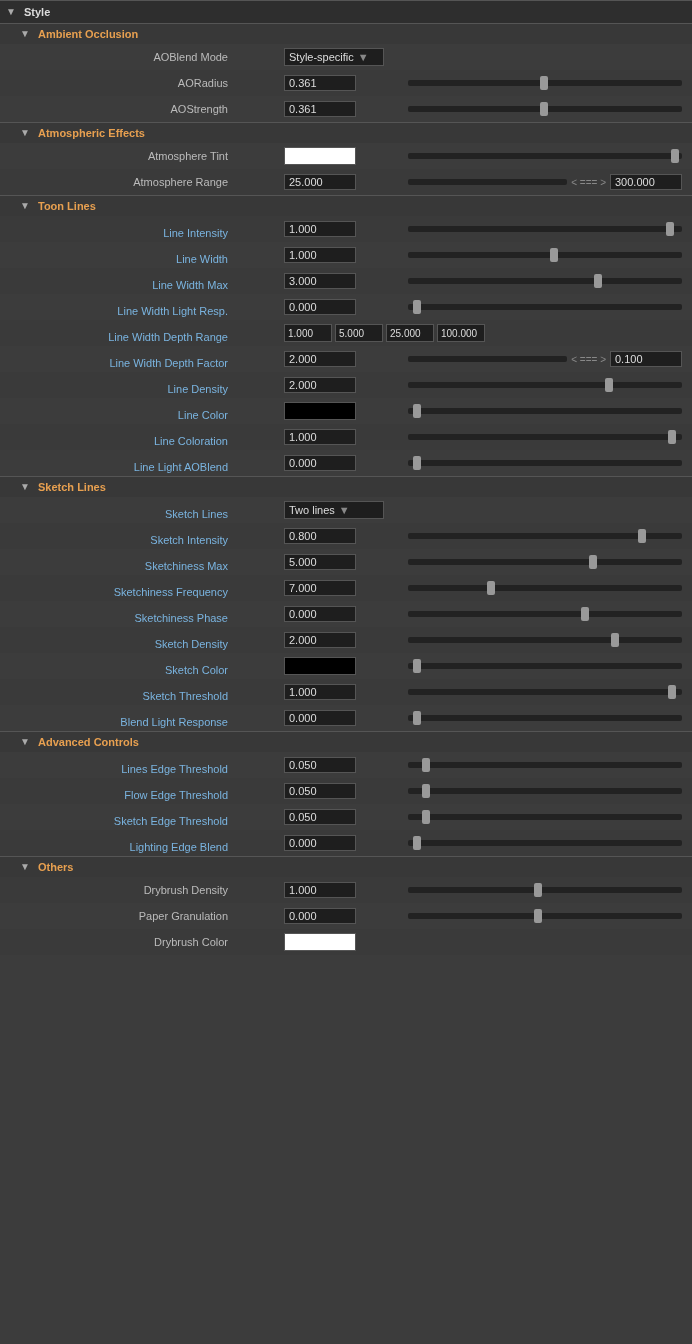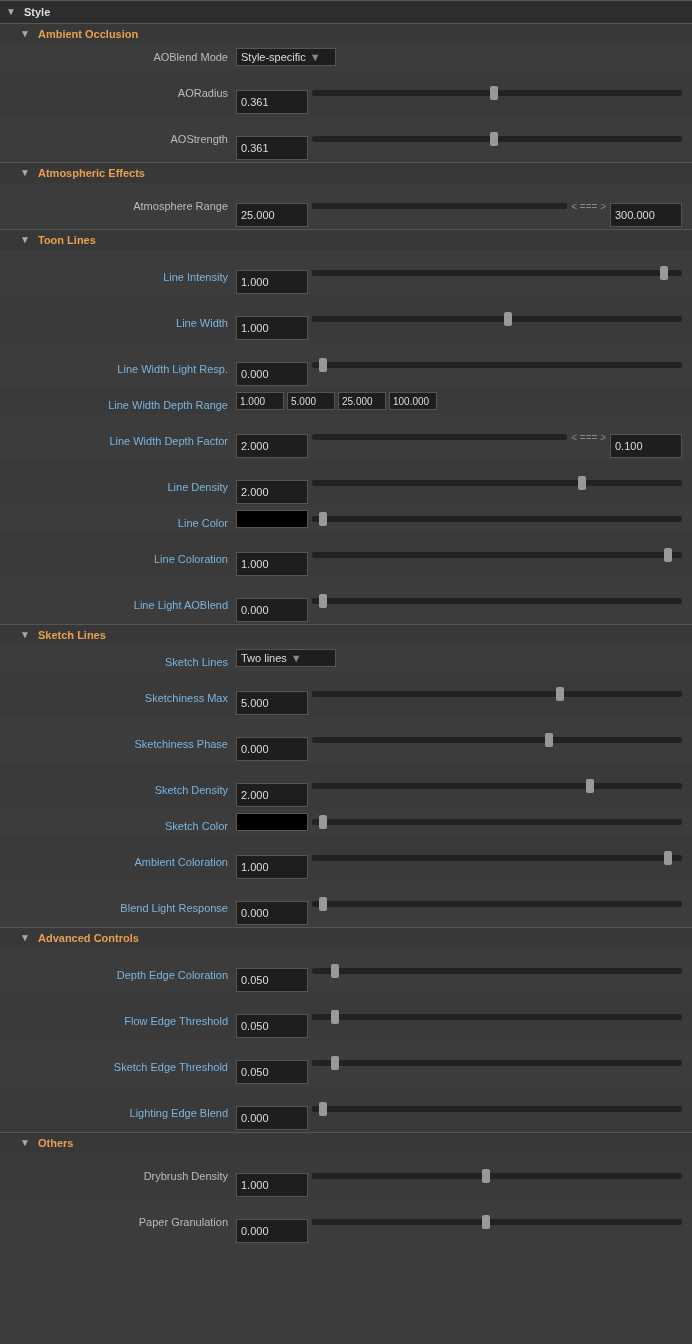--- a/index.html
+++ b/index.html
@@ -54,46 +54,46 @@
       font-size: 10px;
     }
 
     
     .row {
       display: flex;
       align-items: center;
       padding: 2px 6px;
       min-height: 26px;
       background: #3c3c3c;
+      gap: 48px;
     }
     .row:nth-child(even) { background: #3a3a3a; }
 
     .row-label {
       width: 230px;
       min-width: 230px;
       text-align: right;
       padding-right: 8px;
       color: #bbb;
       font-size: 11px;
     }
     .row-label.highlight { color: #7ab4e0; margin-top: 8px; }
 
     .value-box {
       background: #1e1e1e;
       color: #ddd;
       border: 1px solid #555;
       width: 72px;
       min-width: 72px;
-      height: 24px;
+      height: 16px;
       text-align: left;
       padding: 0 4px;
       font-size: 11px;
       display: flex;
       align-items: center;
-      margin-top: 18px;
     }
 
     .value-box-white {
       background: #ffffff;
       border: 1px solid #555;
       width: 72px;
       min-width: 72px;
       height: 18px;
     }
     .value-box-black {
@@ -202,20 +202,29 @@
         <div class="slider-thumb" style="left:48%;"></div>
       </div>
     </div>
   </div>
 
   <div class="sub-section-header">
     <span class="arrow">▼</span>
     <span>Atmospheric Effects</span>
   </div>
 
+  <div class="row">
+    <div class="row-label">Atmosphere Tint</div>
+    <div class="value-box-white"></div>
+    <div class="slider-container">
+      <div class="slider-track">
+        <div class="slider-thumb" style="left:96%;"></div>
+      </div>
+    </div>
+  </div>
 
   <div class="row">
     <div class="row-label">Atmosphere Range</div>
     <div class="value-box">25.000</div>
     <div class="slider-container">
       <div style="display:flex;align-items:center;width:100%;gap:4px;">
         <div class="slider-track" style="flex:1;"></div>
         <span class="center-text">&lt; === &gt;</span>
         <div class="value-box">300.000</div>
       </div>
@@ -240,20 +249,29 @@
   <div class="row">
     <div class="row-label highlight">Line Width</div>
     <div class="value-box">1.000</div>
     <div class="slider-container">
       <div class="slider-track">
         <div class="slider-thumb" style="left:52%;"></div>
       </div>
     </div>
   </div>
 
+  <div class="row">
+    <div class="row-label highlight">Line Width Max</div>
+    <div class="value-box">3.000</div>
+    <div class="slider-container">
+      <div class="slider-track">
+        <div class="slider-thumb" style="left:68%;"></div>
+      </div>
+    </div>
+  </div>
 
   <div class="row">
     <div class="row-label highlight">Line Width Light Resp.</div>
     <div class="value-box">0.000</div>
     <div class="slider-container">
       <div class="slider-track">
         <div class="slider-thumb" style="left:2%;"></div>
       </div>
     </div>
   </div>
@@ -326,32 +344,50 @@
   </div>
 
   <div class="row">
     <div class="row-label highlight">Sketch Lines</div>
     <div class="dropdown">
       <span>Two lines</span>
       <span class="dropdown-arrow">▼</span>
     </div>
   </div>
 
+  <div class="row">
+    <div class="row-label highlight">Sketch Intensity</div>
+    <div class="value-box">0.800</div>
+    <div class="slider-container">
+      <div class="slider-track">
+        <div class="slider-thumb" style="left:84%;"></div>
+      </div>
+    </div>
+  </div>
 
 
   <div class="row">
     <div class="row-label highlight">Sketchiness Max</div>
     <div class="value-box">5.000</div>
     <div class="slider-container">
       <div class="slider-track">
         <div class="slider-thumb" style="left:66%;"></div>
       </div>
     </div>
   </div>
 
+  <div class="row">
+    <div class="row-label highlight">Sketchiness Frequency</div>
+    <div class="value-box">7.000</div>
+    <div class="slider-container">
+      <div class="slider-track">
+        <div class="slider-thumb" style="left:29%;"></div>
+      </div>
+    </div>
+  </div>
 
   <div class="row">
     <div class="row-label highlight">Sketchiness Phase</div>
     <div class="value-box">0.000</div>
     <div class="slider-container">
       <div class="slider-track">
         <div class="slider-thumb" style="left:63%;"></div>
       </div>
     </div>
   </div>
@@ -370,21 +406,21 @@
     <div class="row-label highlight">Sketch Color</div>
     <div class="value-box-black"></div>
     <div class="slider-container">
       <div class="slider-track">
         <div class="slider-thumb" style="left:2%;"></div>
       </div>
     </div>
   </div>
 
   <div class="row">
-    <div class="row-label highlight">Ambient Coloration</div>
+    <div class="row-label highlight">Sketch Threshold</div>
     <div class="value-box">1.000</div>
     <div class="slider-container">
       <div class="slider-track">
         <div class="slider-thumb" style="left:95%;"></div>
       </div>
     </div>
   </div>
 
   <div class="row">
     <div class="row-label highlight">Blend Light Response</div>
@@ -395,21 +431,21 @@
       </div>
     </div>
   </div>
 
   <div class="sub-section-header">
     <span class="arrow">▼</span>
     <span>Advanced Controls</span>
   </div>
 
   <div class="row">
-    <div class="row-label highlight">Depth Edge Coloration</div>
+    <div class="row-label highlight">Lines Edge Threshold</div>
     <div class="value-box">0.050</div>
     <div class="slider-container">
       <div class="slider-track">
         <div class="slider-thumb" style="left:5%;"></div>
       </div>
     </div>
   </div>
 
   <div class="row">
     <div class="row-label highlight">Flow Edge Threshold</div>
@@ -460,14 +496,18 @@
     <div class="row-label">Paper Granulation</div>
     <div class="value-box">0.000</div>
     <div class="slider-container">
       <div class="slider-track">
         <div class="slider-thumb" style="left:46%;"></div>
       </div>
     </div>
   </div>
 
 
+  <div class="row">
+    <div class="row-label">Drybrush Color</div>
+    <div class="value-box-white"></div>
+  </div>
 
 </div>
 
 </body></html>

